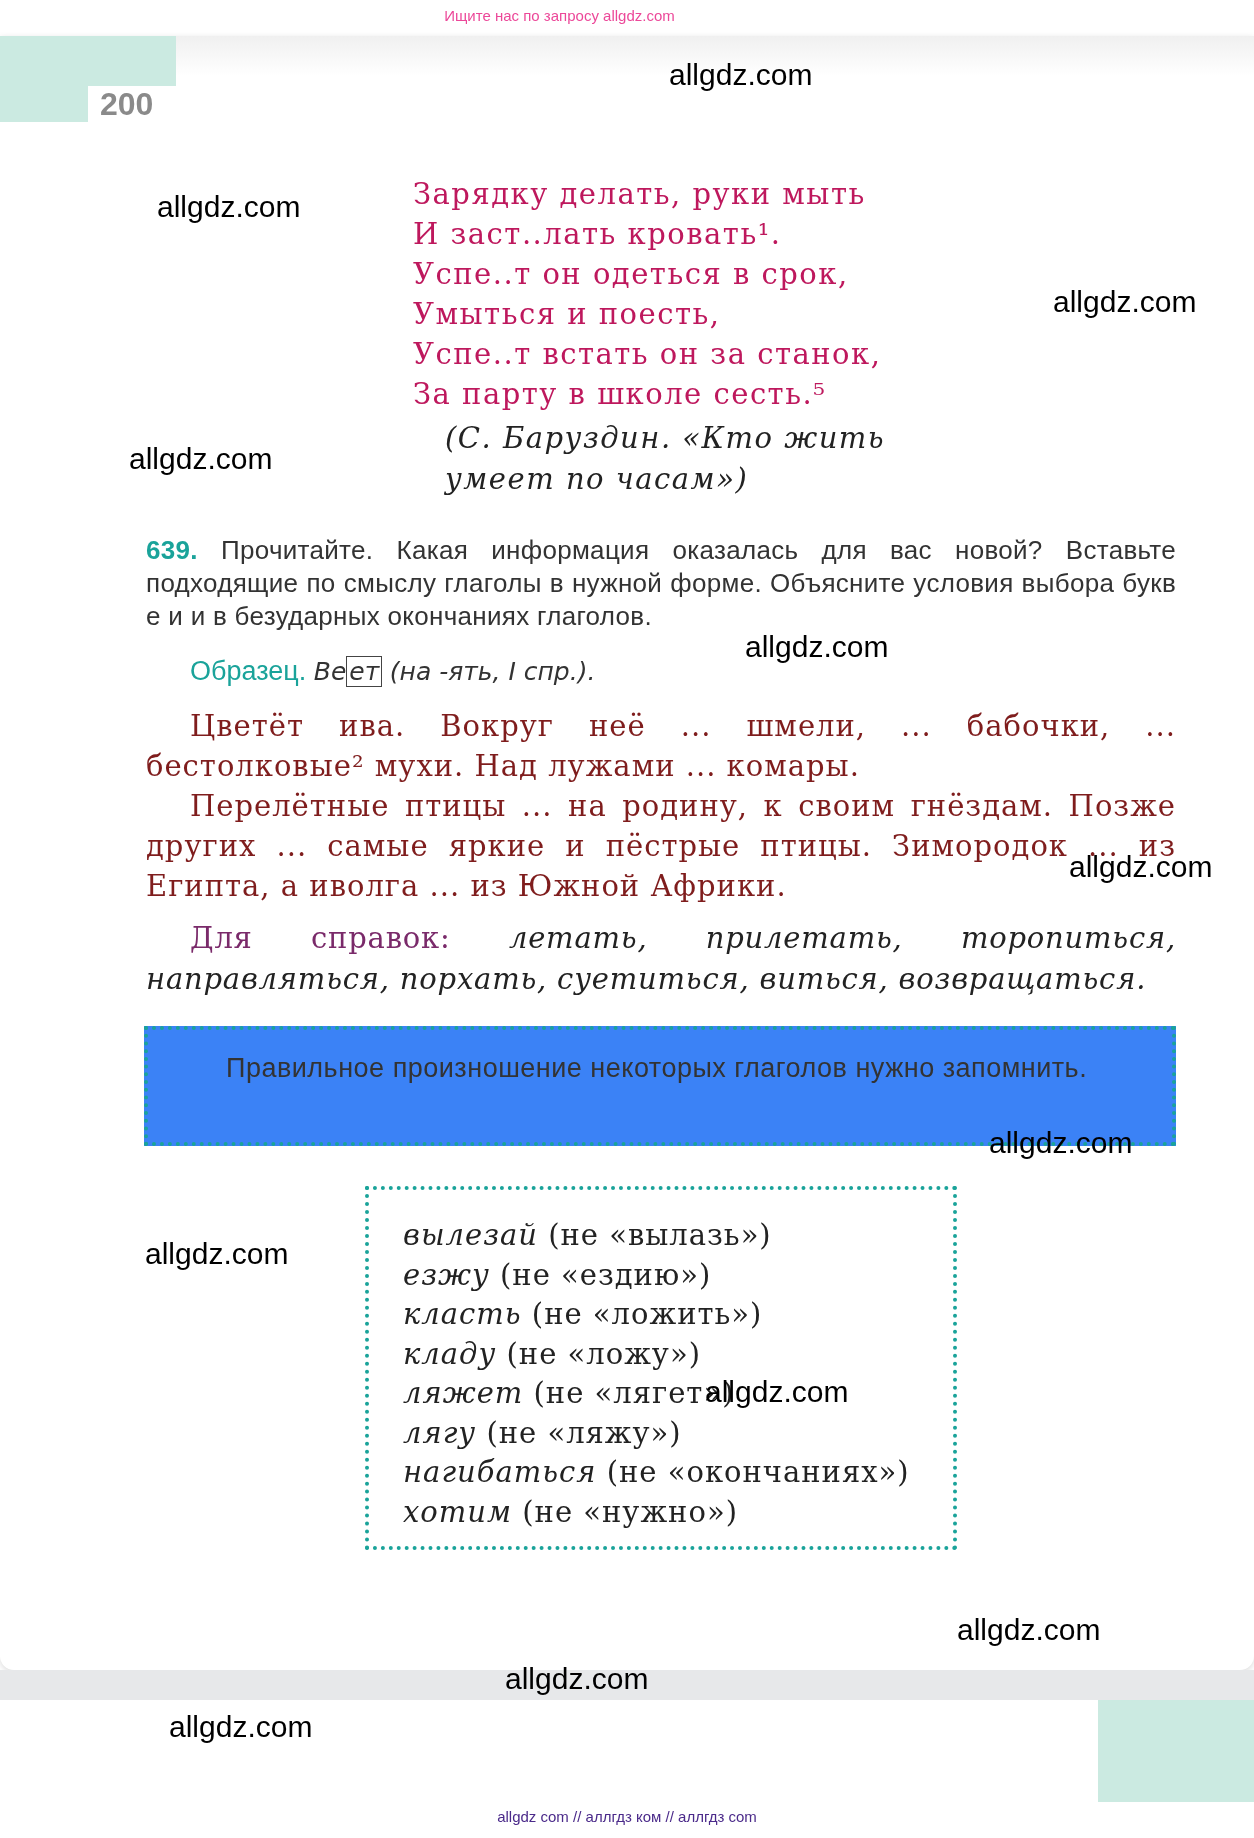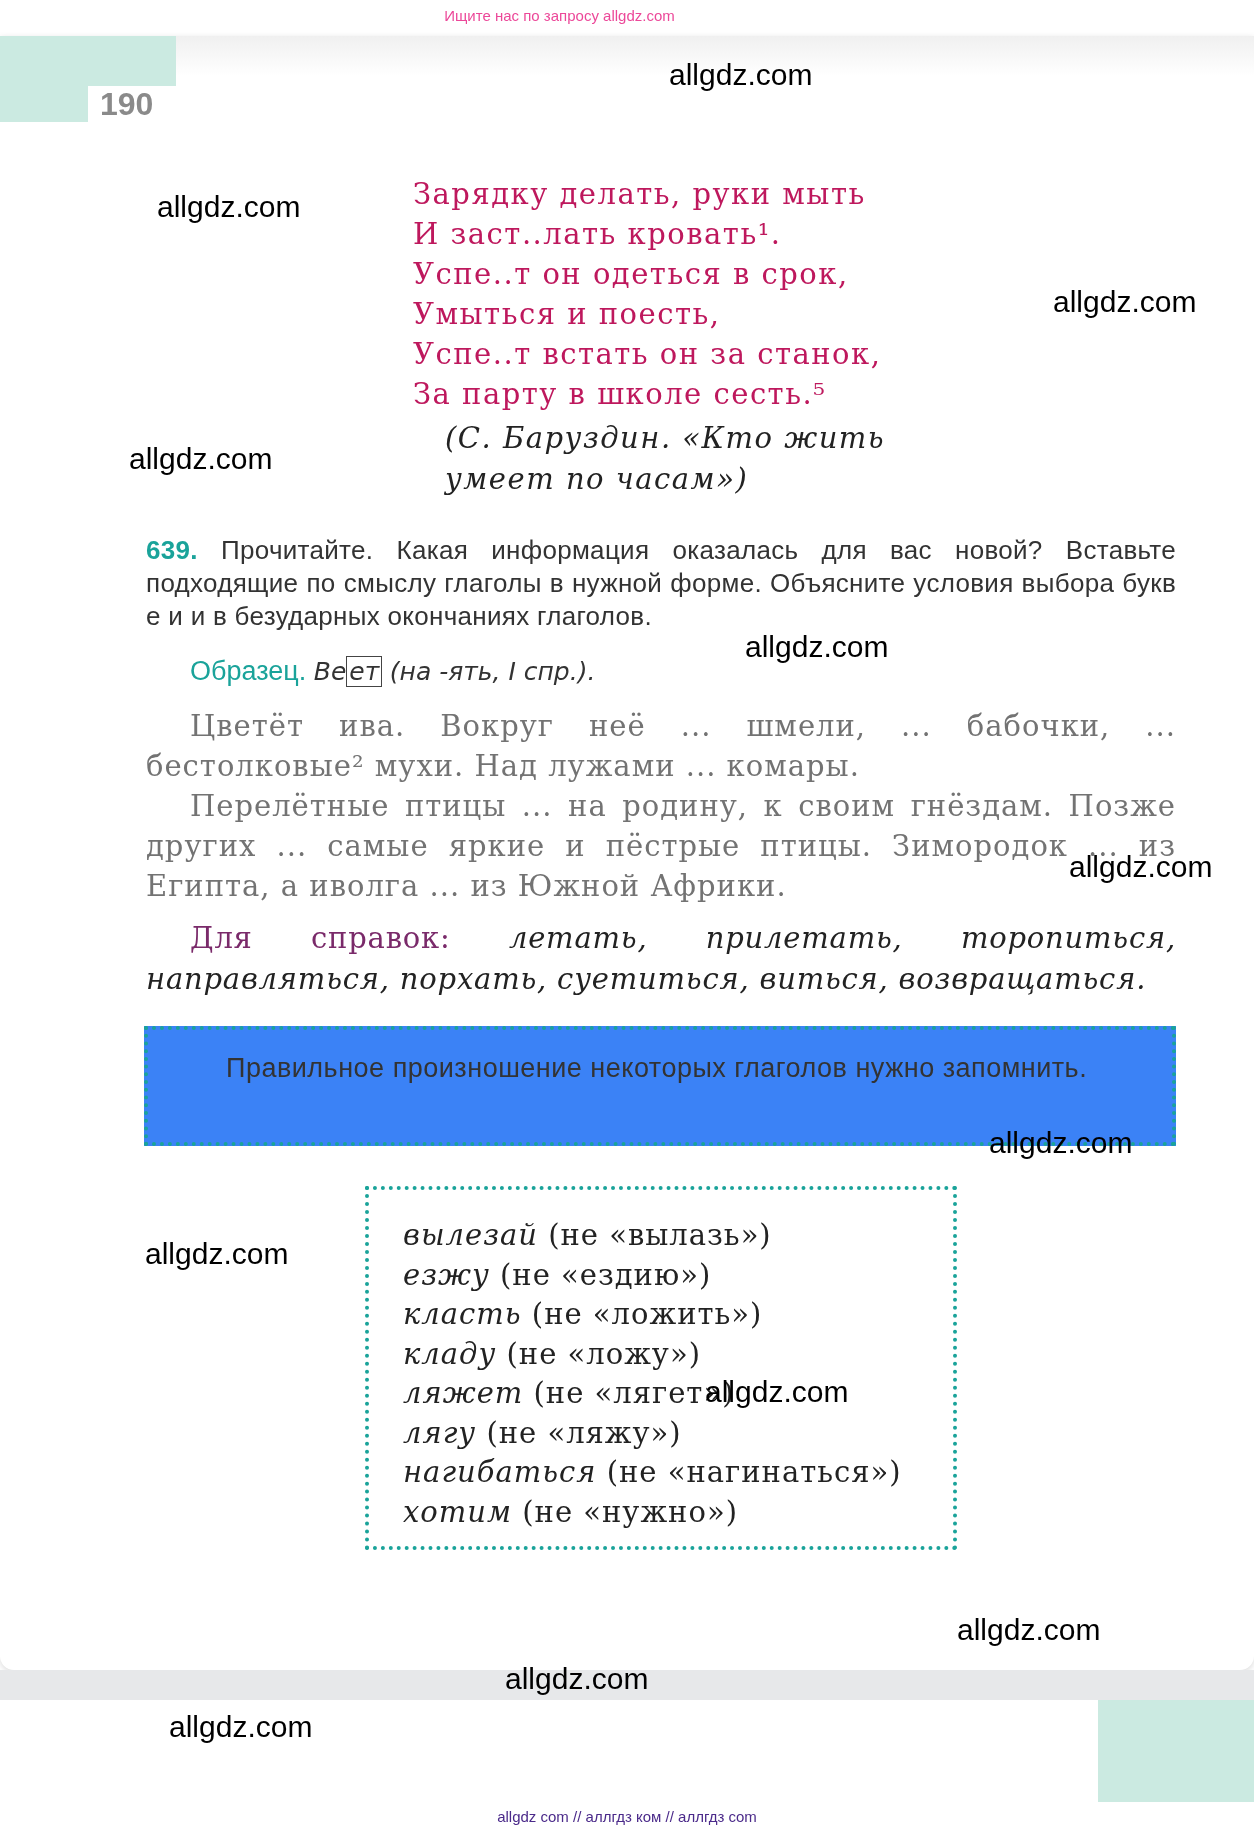--- a/index.html
+++ b/index.html
@@ -12,21 +12,21 @@
   .page-num { position: absolute; top: 50px; left: 100px; font-size: 32px; font-weight: bold; color: #8a8a8a; font-family: "Liberation Sans", sans-serif; }
   .serif { font-family: "DejaVu Serif", "Liberation Serif", serif; }
   .poem { position: absolute; left: 413px; top: 138px; font-size: 29px; line-height: 40px; letter-spacing: 1.5px; color: #be185d; }
   .poem-source { position: absolute; left: 445px; top: 382px; font-size: 29px; line-height: 41px; font-style: italic; letter-spacing: 1.5px; text-align: left; width: 465px; }
   .task { position: absolute; left: 146px; top: 498px; width: 1030px; font-size: 26px; line-height: 33px; color: #333; letter-spacing: 0.3px; text-align: justify; }
   .task-num { color: #1aa39a; font-weight: bold; }
   .sample { position: absolute; left: 190px; top: 620px; font-size: 27px; color: #333; }
   .sample-label { color: #1aa39a; }
   .sample-word { font-style: italic; font-family: "DejaVu Sans", sans-serif; font-size: 25px; }
   .boxed { border: 1.5px solid #444; padding: 0 2px; }
-  .exercise { position: absolute; left: 146px; top: 670px; width: 1030px; font-size: 29px; line-height: 40px; letter-spacing: 1px; text-align: justify; color: #737373; }
+  .exercise { position: absolute; left: 146px; top: 670px; width: 1030px; font-size: 29px; line-height: 40px; letter-spacing: 1px; text-align: justify; color: #7f1d1d; }
   .exercise p { text-indent: 44px; margin-bottom: 0; }
   .ref { position: absolute; left: 146px; top: 882px; width: 1030px; font-size: 29px; line-height: 41px; letter-spacing: 0.8px; text-indent: 44px; text-align: justify; }
   .ref-label { color: #7a2a6a; }
   .ref-words { font-style: italic; }
   .note-box { position: absolute; left: 144px; top: 990px; width: 1032px; height: 120px; background: #3b82f6; border: 4px dotted #1aa39a; padding: 20px 30px 0 34px; font-size: 27px; line-height: 36px; letter-spacing: 0.5px; color: #333; }
   .note-box .first { text-indent: 44px; text-align: justify; }
   .verbs-box { position: absolute; left: 365px; top: 1150px; width: 592px; height: 364px; border: 4px dotted #1aa39a; padding: 26px 0 0 34px; font-size: 29px; line-height: 39.5px; letter-spacing: 1px; }
   .verbs-box .it { font-style: italic; }
   .wm { position: absolute; font-family: "Liberation Sans", sans-serif; font-size: 30px; color: #000000; white-space: nowrap; }
   .gap-strip { position: absolute; top: 1670px; left: 0; width: 1254px; height: 30px; background: #e7e8ea; }
@@ -36,21 +36,21 @@
 </style>
 </head>
 <body>
 
 <div class="top-banner">Ищите нас по запросу allgdz.com</div>
 
 <div class="page">
   <div class="page-top-shade"></div>
   <div class="teal-tab"></div>
   <div class="page-num-notch"></div>
-  <div class="page-num">190</div>
+  <div class="page-num">200</div>
 
   <div class="poem serif">
     <div>Зарядку делать, руки мыть</div>
     <div>И заст..лать кровать¹.</div>
     <div>Успе..т он одеться в срок,</div>
     <div>Умыться и поесть,</div>
     <div>Успе..т встать он за станок,</div>
     <div>За парту в школе сесть.⁵</div>
   </div>
   <div class="poem-source serif">
@@ -83,21 +83,21 @@
     <div class="first">Правильное произношение некоторых глаголов нужно запомнить.</div>
   </div>
 
   <div class="verbs-box serif">
     <div><span class="it">вылезай</span> <span>(не «вылазь»)</span></div>
     <div><span class="it">езжу</span> <span>(не «ездию»)</span></div>
     <div><span class="it">класть</span> <span>(не «ложить»)</span></div>
     <div><span class="it">кладу</span> <span>(не «ложу»)</span></div>
     <div><span class="it">ляжет</span> <span>(не «лягет»)</span></div>
     <div><span class="it">лягу</span> <span>(не «ляжу»)</span></div>
-    <div><span class="it">нагибаться</span> <span>(не «нагинаться»)</span></div>
+    <div><span class="it">нагибаться</span> <span>(не «окончаниях»)</span></div>
     <div><span class="it">хотим</span> <span>(не «нужно»)</span></div>
   </div>
 </div>
 
 <div class="gap-strip"></div>
 <div class="page2">
   <div class="teal-tab-bottom"></div>
 </div>
 
 <div class="wm" style="left:669px; top:58px;">allgdz.com</div>

